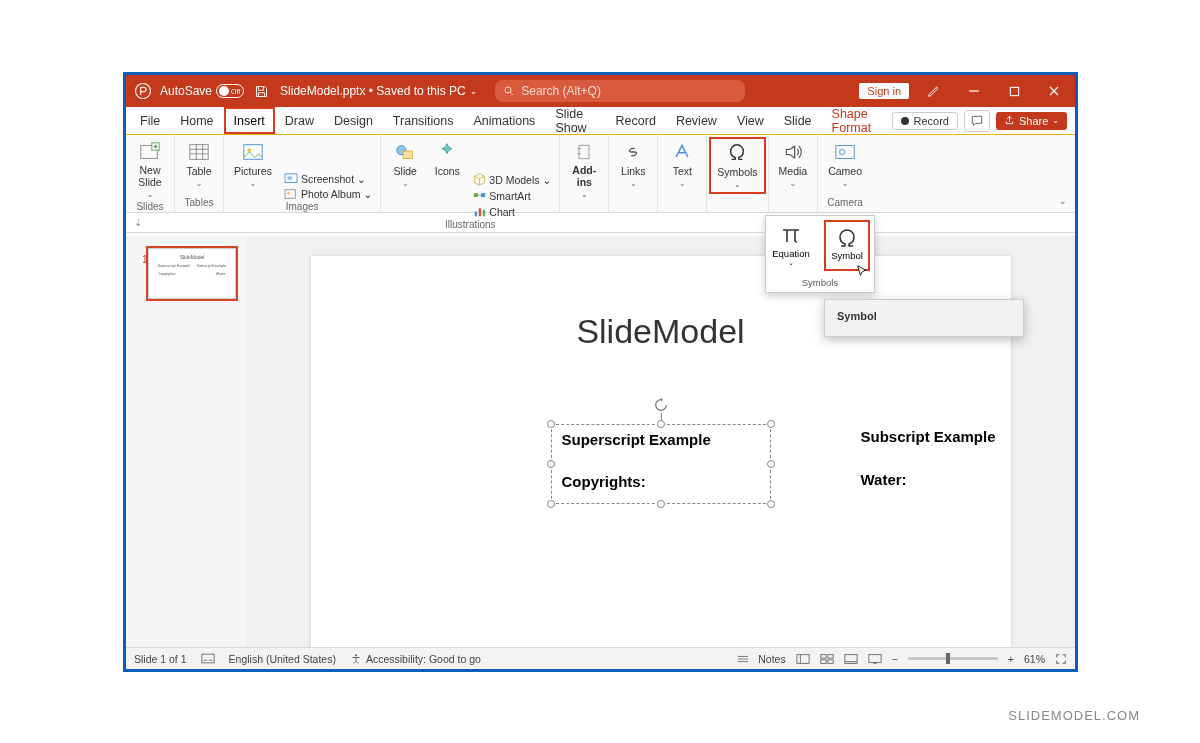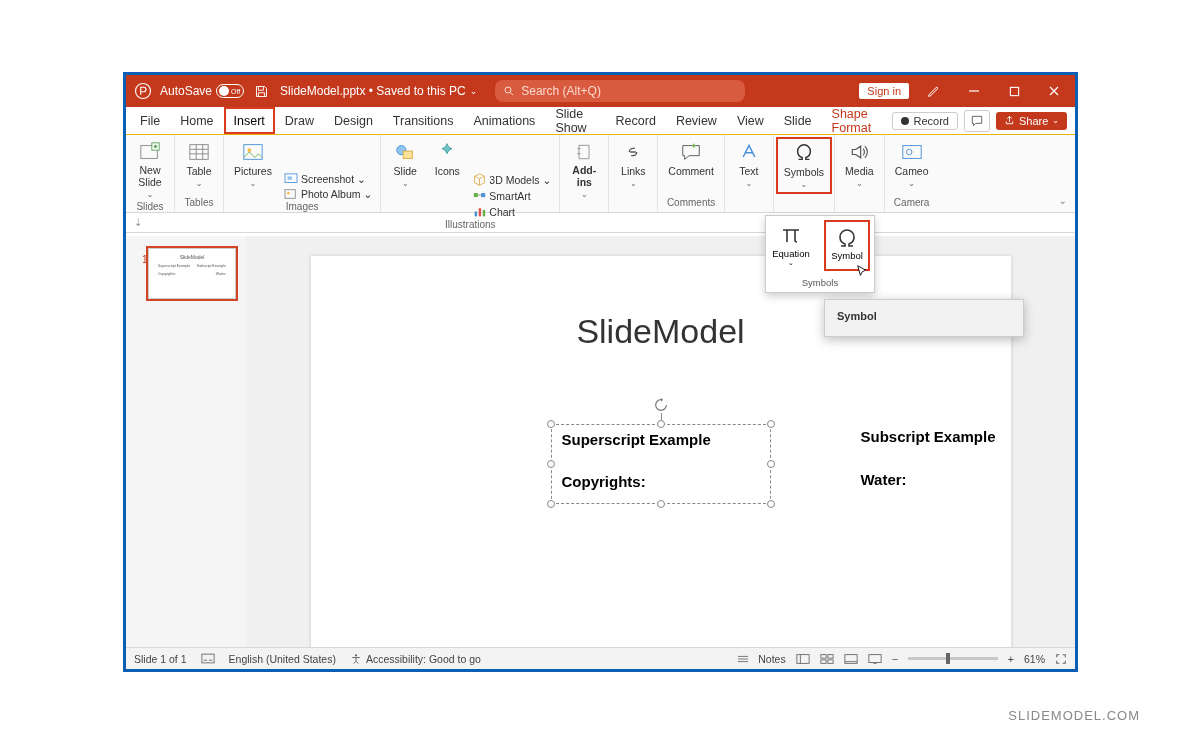--- a/index.html
+++ b/index.html
@@ -314,34 +314,20 @@
                 <path d="M8 10a4 4 0 014-4h2M16 10a4 4 0 01-4 4h-2M9 10h6" fill="none" stroke="#555" stroke-width="1.5"></path>
               </svg>
             </div>
             <span>Links</span>
             <span class="caret">⌄</span>
           </div>
       </div>
         <div class="label">&nbsp;</div>
     </div>
 
-    <div class="rgroup">
-      <div class="controls">
-        <div class="big-btn">
-            <div class="icon-box">
-              <svg width="22" height="20" viewBox="0 0 24 20">
-                <path d="M3 3h18v11H10l-5 4v-4H3z" fill="none" stroke="#555"></path>
-                <path d="M15 1v4M13 3h4" stroke="#6ab04a" stroke-width="1.5"></path>
-              </svg>
-            </div>
-            <span>Comment</span>
-          </div>
-      </div>
-      <div class="label">Comments</div>
-    </div>
 
     <div class="rgroup">
       <div class="controls">
         <div class="big-btn">
             <div class="icon-box">
               <svg width="20" height="20" viewBox="0 0 24 24">
                 <path d="M5 18L12 4l7 14M8 13h8" fill="none" stroke="#4a90d9" stroke-width="1.8"></path>
               </svg>
             </div>
             <span>Text</span>

